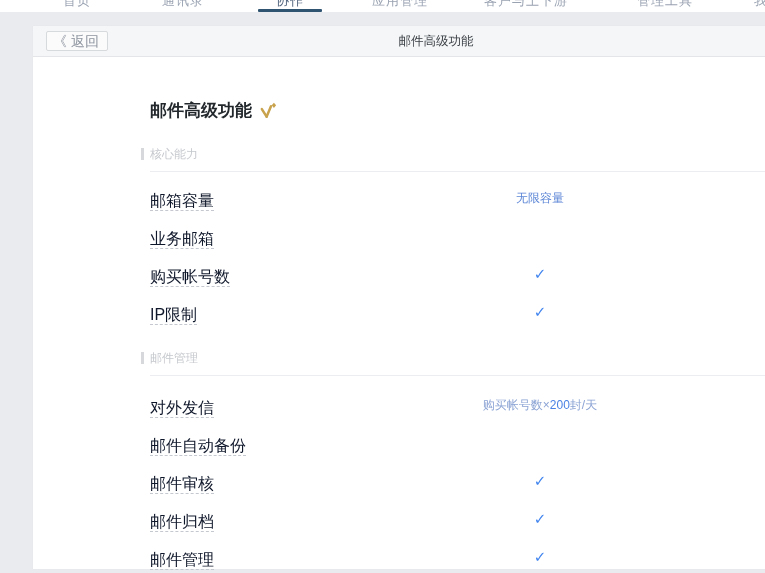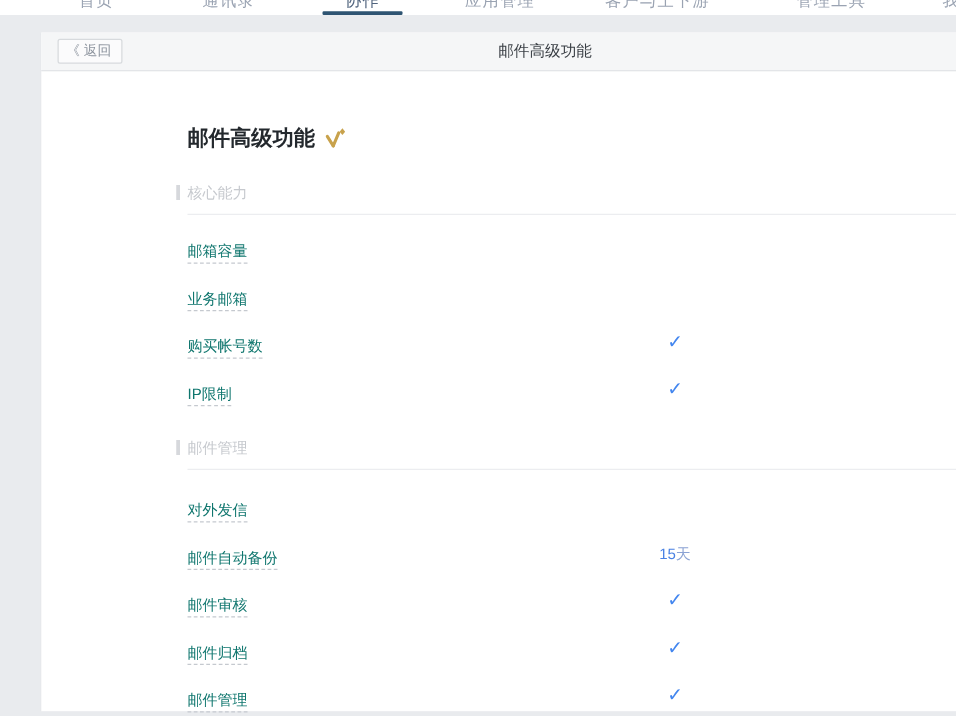--- a/index.html
+++ b/index.html
@@ -34,21 +34,21 @@
     position:absolute;left:33px;top:26px;width:806px;height:543px;
     background:#ffffff;box-shadow:0 0 1px rgba(0,0,0,.06);
   }
   .card-header{
     position:relative;height:30px;background:#f5f6f7;
     border-bottom:1px solid #e3e5e8;
   }
   .back-btn{
     position:absolute;left:13px;top:5px;
     border:1px solid #d7dadd;border-radius:2px;background:#fbfbfc;
-    font-size:11px;color:#8d949e;padding:3px 8px 3px 6px;line-height:12px;
+    font-size:14px;color:#8d949e;padding:3px 8px 3px 6px;line-height:12px;
     cursor:pointer;white-space:nowrap;
   }
   .card-title{
     text-align:center;font-size:12.5px;color:#3a3f45;line-height:30px;
   }
   
   .content{margin-left:117px;padding-top:45px;width:660px;}
   .page-heading{
     font-size:17px;font-weight:bold;color:#23282d;line-height:18px;
     display:flex;align-items:center;gap:7px;
@@ -59,21 +59,21 @@
     color:#c6c9ce;padding-left:0;
   }
   .section-title .bar{
     position:absolute;left:-9px;top:0;width:3px;height:12px;background:#d6d8dc;
   }
   .divider{margin-top:11px;height:1px;background:#ecedf0;width:689px;}
   .rows{margin-top:20px;}
   .rows.second{margin-top:23px;}
   .feature-row{position:relative;height:38px;}
   .row-label{
-    display:inline-block;font-size:12px;line-height:12px;color:#0f766e;
+    display:inline-block;font-size:16px;line-height:12px;color:#0f172a;
     padding-bottom:3px;border-bottom:1px dashed #c5c9cf;cursor:help;
   }
   .row-value{
     position:absolute;left:240px;top:-1px;width:300px;text-align:center;
     font-size:12px;line-height:14px;
   }
   .val-link{color:#5c86d6;cursor:pointer;}
   .val-pre,.val-post{color:#8ba3d4;}
   .val-strong{color:#4a82e4;}
   .val-check{color:#4386ef;font-size:15px;line-height:14px;}
@@ -109,29 +109,29 @@
       <svg class="premium-icon" viewBox="0 0 20 18" xmlns="http://www.w3.org/2000/svg">
         <path d="M3 7 L8 15" stroke="#c8a24c" stroke-width="2.6" stroke-linecap="round" fill="none"></path>
         <path d="M8 15 L12.6 4" stroke="#c8a24c" stroke-width="2.6" stroke-linecap="round" fill="none"></path>
         <path d="M15.7 0.2 L18 3 L15.7 5.8 L13.4 3 Z" fill="#c8a24c"></path>
       </svg>
     </div>
     <div id="sections">
         <div class="section-title"><span class="bar"></span>核心能力</div>
         <div class="divider"></div>
         <div class="rows">
-          <div class="feature-row"><span class="row-label">邮箱容量</span></div>
+          <div class="feature-row"><span class="row-label">邮箱容量</span><span class="row-value"><span class="val-link">无限容量</span></span></div>
           <div class="feature-row"><span class="row-label">业务邮箱</span></div>
           <div class="feature-row"><span class="row-label">购买帐号数</span><span class="row-value"><span class="val-check">✓</span></span></div>
           <div class="feature-row"><span class="row-label">IP限制</span><span class="row-value"><span class="val-check">✓</span></span></div>
         </div>
         <div class="section-title section2-gap"><span class="bar"></span>邮件管理</div>
         <div class="divider"></div>
         <div class="rows second">
-          <div class="feature-row"><span class="row-label">对外发信</span></div>
-          <div class="feature-row"><span class="row-label">邮件自动备份</span><span class="row-value"><span class="val-strong">15</span><span class="val-post">天</span></span></div>
+          <div class="feature-row"><span class="row-label">对外发信</span><span class="row-value"><span class="val-pre">购买帐号数×</span><span class="val-strong">200</span><span class="val-post">封/天</span></span></div>
+          <div class="feature-row"><span class="row-label">邮件自动备份</span></div>
           <div class="feature-row"><span class="row-label">邮件审核</span><span class="row-value"><span class="val-check">✓</span></span></div>
           <div class="feature-row"><span class="row-label">邮件归档</span><span class="row-value"><span class="val-check">✓</span></span></div>
           <div class="feature-row"><span class="row-label">邮件管理</span><span class="row-value"><span class="val-check">✓</span></span></div>
         </div>
       </div>
   </div>
 </div>
 
 </body></html>

